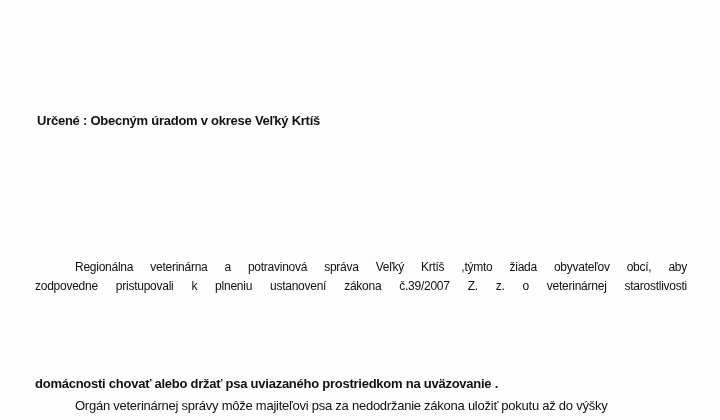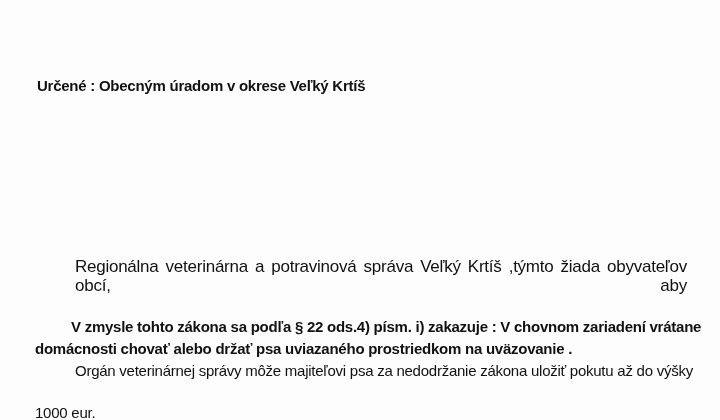--- a/index.html
+++ b/index.html
@@ -18,48 +18,49 @@
     .doc {
       position: absolute;
       left: 0;
       top: 0;
       width: 720px;
       height: 420px;
     }
     .line {
       position: absolute;
       white-space: nowrap;
-      font-size: 15px;
+      font-size: 13px;
       line-height: 18px;
       letter-spacing: -0.25px;
+      margin-top: 35px;
     }
     .justify {
       position: absolute;
       left: 35px;
       width: 652px;
-      font-size: 17px;
+      font-size: 12px;
       line-height: 18.5px;
       letter-spacing: -0.25px;
       text-align: justify;
       text-align-last: justify;
       white-space: normal;
     }
     .bold { font-weight: bold; }
     .subject-label { font-weight: bold; }
   </style>
 </head>
 <body>
 
 <div class="doc">
 
   <div class="line bold" style="left:37px; top:77px;">Určené : Obecným úradom  v okrese Veľký Krtíš</div>
 
 
 
   <div class="justify" style="top:258px; left:75px; width:612px;">Regionálna  veterinárna  a potravinová  správa  Veľký  Krtíš  ,týmto  žiada  obyvateľov  obcí,  aby</div>
+  <div class="justify" style="top:277px;">zodpovedne  pristupovali  k plneniu  ustanovení  zákona    č.39/2007  Z.  z.  o veterinárnej  starostlivosti</div>
 
-  <div class="line bold" style="left:71px; top:318px;">V zmysle tohto zákona sa podľa § 22 ods.4) písm. i)  zakazuje : V chovnom zariadení vrátane</div>
   <div class="line" style="left:75px; top:362px;">Orgán veterinárnej správy môže majiteľovi psa za nedodržanie zákona uložiť pokutu  až do výšky</div>
 
   <div class="line bold" style="left:35px; top:340px;">domácnosti chovať alebo držať psa uviazaného prostriedkom na uväzovanie .</div>
   <div class="line" style="left:35px; top:404px;">1000 eur.</div>
 
 </div>
 
 </body></html>

